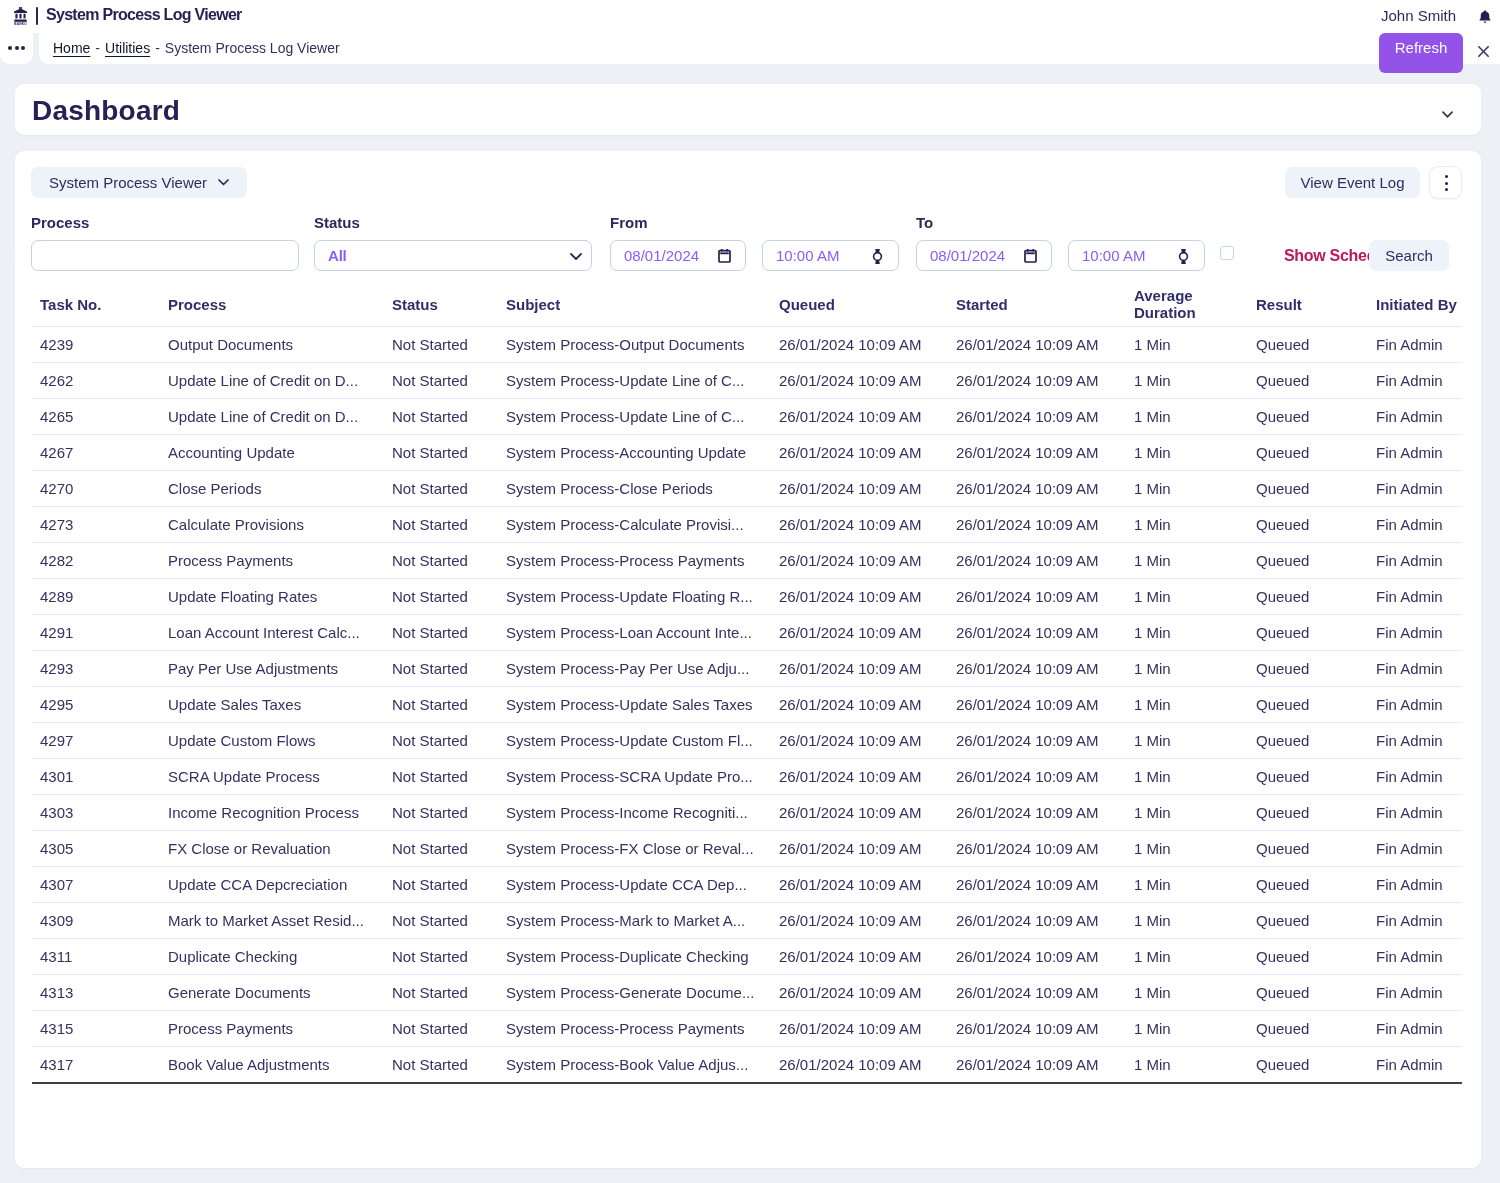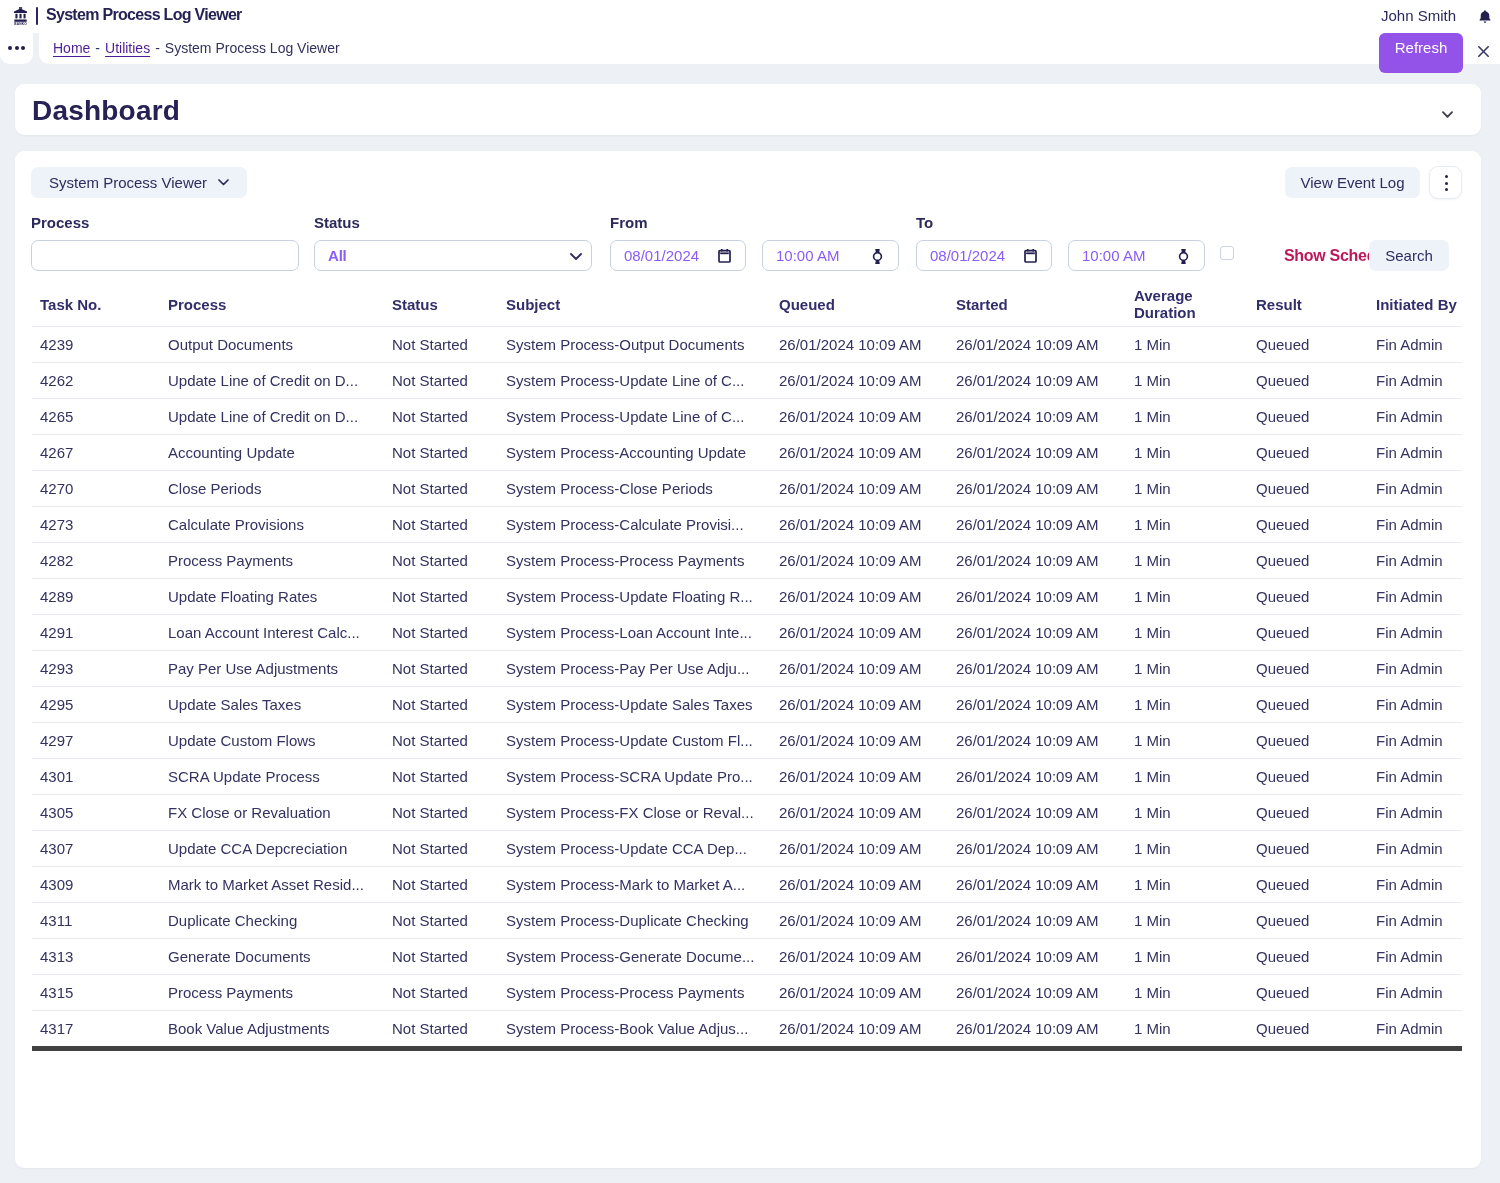--- a/index.html
+++ b/index.html
@@ -10,21 +10,21 @@
 #appicon { left:14px; top:7px; width:13px; height:18px; }
 #vbar { left:35.5px; top:7px; width:2px; height:18px; background:#2a2657; border-radius:1px; }
 #apptitle { left:46px; top:0; height:30px; line-height:30px; font-size:16px; font-weight:bold; color:#262254; letter-spacing:-0.7px; }
 #username { right:44px; top:0; height:31px; line-height:31px; font-size:15px; color:#2c2a5c; }
 #bell { left:1479px; top:9px; }
 
 #dotstile { left:0; top:33px; width:33px; height:31px; background:#fff; border-radius:0 0 10px 10px; }
 .dot3 { position:absolute; width:4px; height:4px; border-radius:50%; background:#232050; top:13px; }
 #crumbbar { left:38.5px; top:33px; width:1461.5px; height:31px; background:#fff; border-radius:0 0 0 10px; }
 #crumbs { left:53px; top:33px; height:31px; line-height:31px; font-size:14px; color:#33315f; }
-#crumbs a { color:#4c1d95; text-decoration:underline; text-underline-offset:3px; }
+#crumbs a { color:#0f172a; text-decoration:underline; text-underline-offset:3px; }
 #crumbs .sep { margin:0 5px; color:#33315f; }
 #refreshbtn { left:1379px; top:33px; width:84px; height:40px; background:#9353e8; border-radius:6px; color:#fff; font-size:15px; text-align:center; line-height:30px; }
 #xicon { left:1478px; top:43px; }
 
 #dashcard { left:15px; top:84px; width:1466px; height:51px; background:#fff; border-radius:9px; box-shadow:0 1px 2px rgba(40,50,80,0.05); }
 #dashtitle { left:32px; top:85px; height:51px; line-height:51px; font-size:28px; font-weight:bold; color:#262254; letter-spacing:0.2px; }
 #dashchev { left:1442px; top:105px; }
 
 #maincard { left:15px; top:151px; width:1466px; height:1017px; background:#fff; border-radius:9px; box-shadow:0 1px 2px rgba(40,50,80,0.05); }
 .pill { position:absolute; background:#eef2f9; border-radius:7px; color:#2c2a5c; font-size:15px; font-weight:bold; text-align:center; }
@@ -36,21 +36,21 @@
 .flabel { position:absolute; top:214px; font-size:15px; font-weight:bold; color:#2c2a5c; }
 .inp { position:absolute; top:240px; height:31px; background:#fff; border:1px solid #c7d1e0; border-radius:7px; font-size:15px; color:#8b5cf6; line-height:29px; }
 .inp .txt { position:absolute; left:13px; top:0; }
 
 #tbl { left:32px; top:283px; width:1430px; }
 table { border-collapse:collapse; table-layout:fixed; width:1430px; font-size:15px; color:#333260; }
 th { text-align:left; font-size:15px; font-weight:bold; color:#312e6b; vertical-align:middle; padding:0 8px 0 8px; height:43px; line-height:17px; white-space:nowrap; }
 td { padding:0 8px; height:36px; line-height:35px; border-top:1px solid #e8ebf1; white-space:nowrap; overflow:hidden; }
 thead th { border-bottom:1px solid #e8ebf1; }
 tbody tr:first-child td { border-top:none;margin-top:43px; }
-tbody tr:last-child td { border-bottom:5px solid #404040; }
+tbody tr:last-child td { border-bottom:2px solid #404040; }
 </style>
 </head>
 <body>
 <div class="abs" id="topbar"></div>
 <div class="abs" id="appicon">
 <svg width="13" height="18" viewBox="0 0 13 18">
   <g fill="#232050">
     <path d="M0 4.6 L6.5 1.6 L13 4.6 L13 5.9 L0 5.9 Z"></path>
     <path d="M4.9 0.2 L8.1 0.2 L8.1 1.8 L4.9 1.8 Z"></path>
     <rect x="1.4" y="6.8" width="2.1" height="4.6"></rect>
@@ -318,20 +318,31 @@
           <td>SCRA Update Process</td>
           <td>Not Started</td>
           <td>System Process-SCRA Update Pro...</td>
           <td>26/01/2024 10:09 AM</td>
           <td>26/01/2024 10:09 AM</td>
           <td>1 Min</td>
           <td>Queued</td>
           <td>Fin Admin</td>
         </tr>
 <tr>
+          <td>4303</td>
+          <td>Income Recognition Process</td>
+          <td>Not Started</td>
+          <td>System Process-Income Recogniti...</td>
+          <td>26/01/2024 10:09 AM</td>
+          <td>26/01/2024 10:09 AM</td>
+          <td>1 Min</td>
+          <td>Queued</td>
+          <td>Fin Admin</td>
+        </tr>
+<tr>
           <td>4305</td>
           <td>FX Close or Revaluation</td>
           <td>Not Started</td>
           <td>System Process-FX Close or Reval...</td>
           <td>26/01/2024 10:09 AM</td>
           <td>26/01/2024 10:09 AM</td>
           <td>1 Min</td>
           <td>Queued</td>
           <td>Fin Admin</td>
         </tr>

